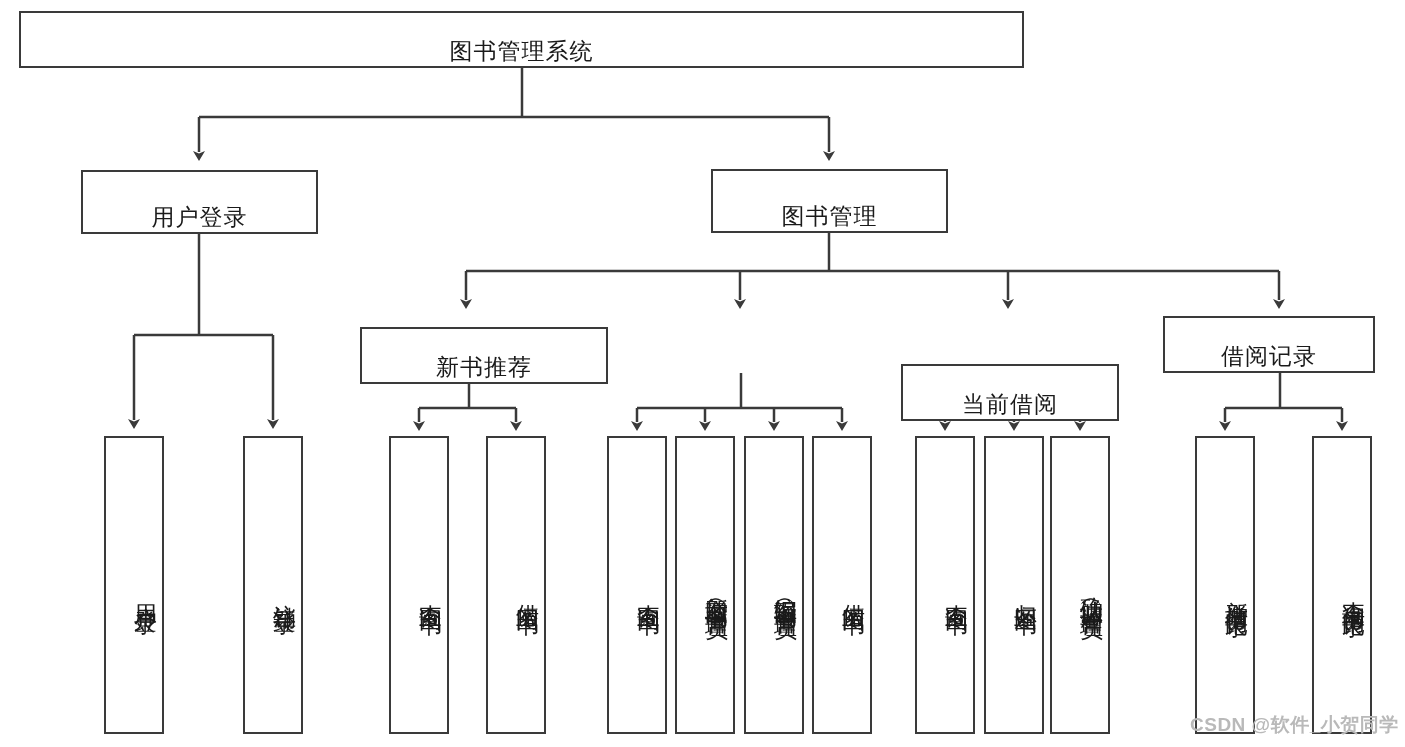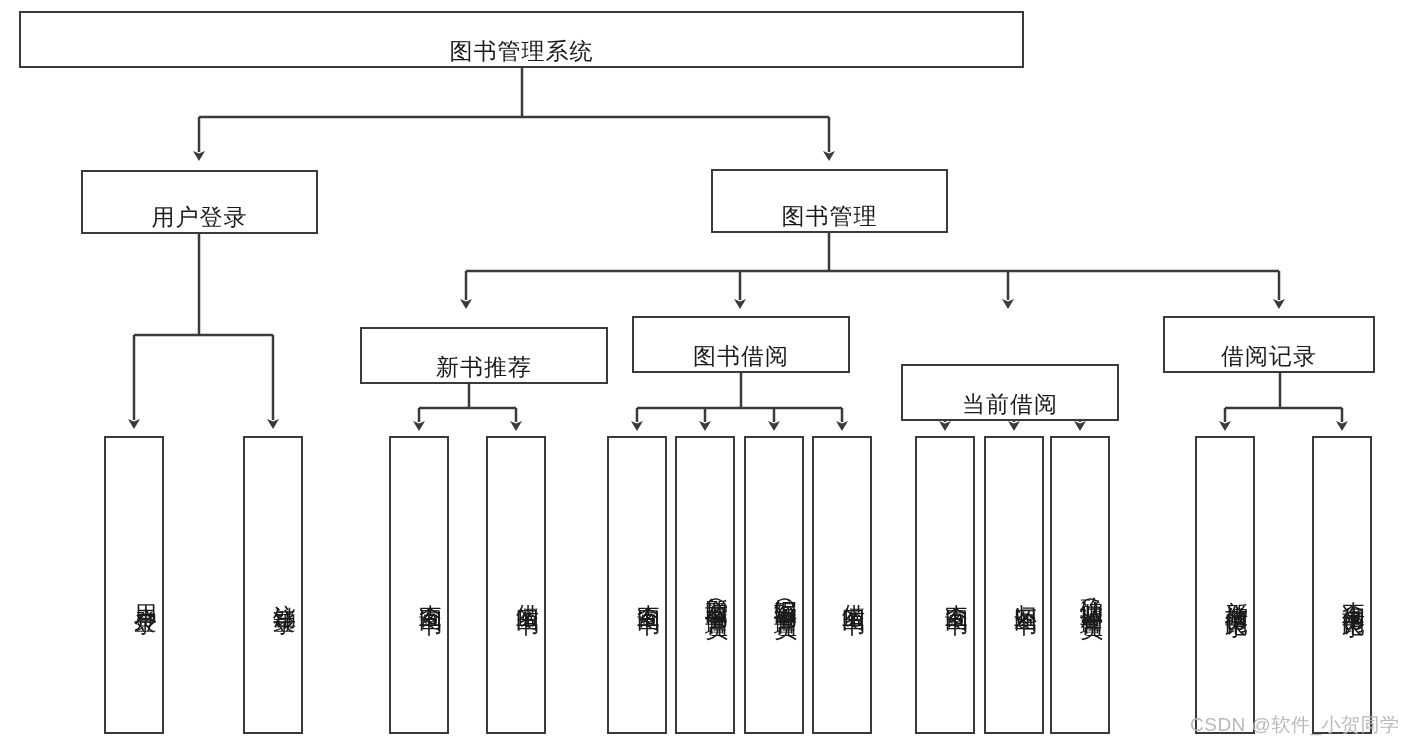--- a/index.html
+++ b/index.html
@@ -54,20 +54,21 @@
     text-orientation: upright;
     display: block;
   }
   .watermark {
     position: absolute;
     color: #b9b9b9;
     font-size: 19px;
     letter-spacing: 0.5px;
     white-space: nowrap;
     user-select: none;
+    font-weight: bold;
   }
 </style>
 </head>
 <body>
 
 <div id="canvas">
 
   <svg class="connectors" viewBox="0 0 1405 747">
     <defs>
       <marker id="arrow" markerWidth="10" markerHeight="12" refX="1" refY="6" orient="auto" markerUnits="userSpaceOnUse">
@@ -125,23 +126,20 @@
   <div class="node horizontal" style="left:81px; top:170px; width:237px; height:64px;">
     <span>用户登录</span>
   </div>
   <div class="node horizontal" style="left:711px; top:169px; width:237px; height:64px;">
     <span>图书管理</span>
   </div>
 
   <div class="node horizontal" style="left:360px; top:327px; width:248px; height:57px;">
     <span>新书推荐</span>
   </div>
-  <div class="node horizontal" style="left:632px; top:316px; width:218px; height:57px;">
-    <span>图书借阅</span>
-  </div>
   <div class="node horizontal" style="left:901px; top:316px; width:218px; height:57px;margin-top:48px;">
     <span>当前借阅</span>
   </div>
   <div class="node horizontal" style="left:1163px; top:316px; width:212px; height:57px;">
     <span>借阅记录</span>
   </div>
 
   <div class="node vertical" style="left:104px; top:436px; width:60px; height:298px;">
     <span>用户登录</span>
   </div>

